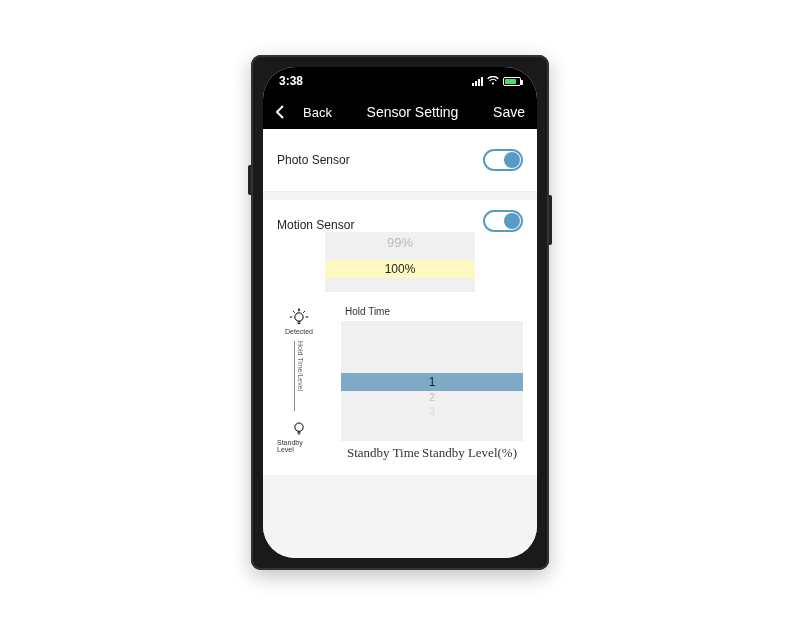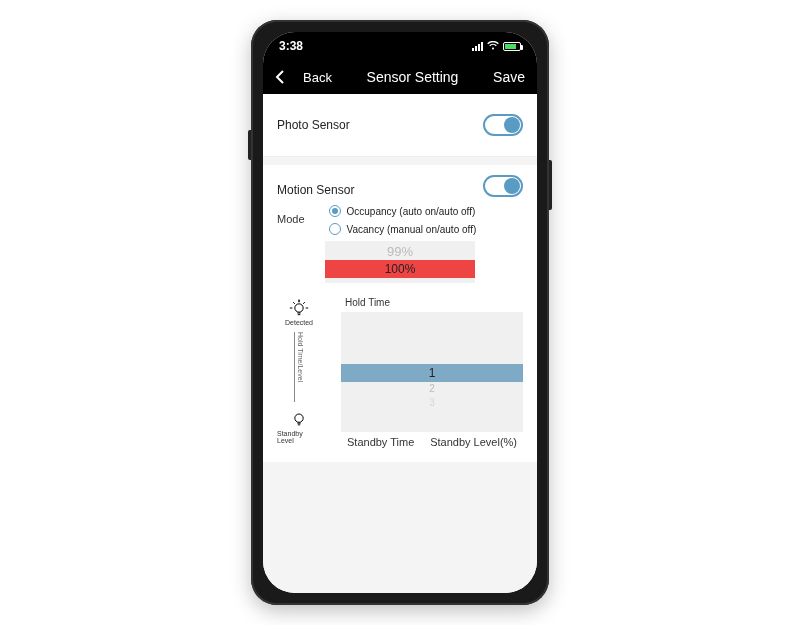--- a/index.html
+++ b/index.html
@@ -3,23 +3,23 @@
 <meta charset="utf-8">
 <style>
   * { box-sizing: border-box; margin: 0; padding: 0; }
   body {
     width: 800px; height: 625px;
     background: #fff;
     font-family: -apple-system, "Helvetica Neue", Arial, sans-serif;
     display: flex; align-items: center; justify-content: center;
   }
   .phone {
-    width: 298px; height: 585px;
+    width: 298px; height: 515px;
     background: #1a1a1a;
-    border-radius: 26px;
+    border-radius: 10px;
     padding: 12px;
     box-shadow: 0 6px 20px rgba(0,0,0,0.25), inset 0 0 0 2px #333;
     position: relative;
   }
   .phone::before {
     content: ""; position: absolute; left: -3px; top: 110px;
     width: 3px; height: 30px; background: #222; border-radius: 2px 0 0 2px;
   }
   .phone::after {
     content: ""; position: absolute; right: -3px; top: 140px;
@@ -79,22 +79,22 @@
   .radio.selected .circ::after {
     content: ""; width: 6px; height: 6px; border-radius: 50%; background: #5a9bc4;
   }
   .sub-label { font-size: 11px; color: #333; margin: 10px 0 6px; }
   .picker {
     background: #f0f0f0; width: 150px; margin: 0 auto;
     text-align: center; position: relative; padding: 4px 0;
   }
   .picker .faded { color: #bbb; font-size: 13px; line-height: 14px; }
   .picker .sel {
-    background: #ef4444; color: #222; font-size: 12px; line-height: 18px;
-    margin: 1px 0;
+    background: #fef9c3; color: #222; font-size: 12px; line-height: 18px;
+    margin: 10px 0;
   }
   .hold-block { display: flex; gap: 20px; margin-top: 14px; }
   .hold-left {
     width: 44px; display: flex; flex-direction: column; align-items: center;
     font-size: 7px; color: #333; position: relative;
   }
   .bulb-on, .bulb-off { display: flex; flex-direction: column; align-items: center; }
   .bulb-on svg, .bulb-off svg { width: 20px; height: 22px; }
   .hold-left .vline-label {
     writing-mode: vertical-rl; font-size: 7px; color: #666;
@@ -107,21 +107,21 @@
     background: #f0f0f0; width: 100%; height: 120px;
     position: relative; text-align: center;
     display: flex; flex-direction: column; justify-content: center;
   }
   .hold-picker .sel {
     background: #7faac5; color: #222; font-size: 12px; line-height: 18px;
   }
   .hold-picker .faded { color: #bbb; font-size: 10px; line-height: 14px; }
   .standby-row {
     display: flex; justify-content: space-between;
-    font-size: 11px; color: #333; margin-top: 4px; padding: 0 6px;
+    font-size: 13px; color: #333; margin-top: 4px; padding: 0 6px; font-family: Liberation Serif, serif;
   }
   .signal { display: inline-flex; align-items: flex-end; gap: 1px; }
   .signal i { width: 2px; background: #fff; display: inline-block; }
   .battery {
     width: 18px; height: 9px; border: 1px solid #fff; border-radius: 2px;
     position: relative; display: inline-block;
   }
   .battery::after { content:""; position:absolute; right:-3px; top:2px; width:2px; height:5px; background:#fff; border-radius:0 1px 1px 0;}
   .battery .fill { position:absolute; left:1px; top:1px; bottom:1px; width: 70%; background:#4cd964; }
 </style>
@@ -172,33 +172,20 @@
       </div>
 
       <div class="section" style="margin-top:8px;">
         <div style="display:flex;justify-content:space-between;align-items:flex-end;">
           <span>Motion Sensor</span>
           <div class="toggle">
               <div class="knob"></div>
             </div>
         </div>
 
-        <div class="mode-block">
-          <span class="mode-label">Mode</span>
-          <div class="radios">
-            <div class="radio selected">
-              <span class="circ"></span>
-              <span>Occupancy (auto on/auto off)</span>
-            </div>
-            <div class="radio">
-              <span class="circ"></span>
-              <span>Vacancy (manual on/auto off)</span>
-            </div>
-          </div>
-        </div>
 
         <div class="picker">
           <div class="faded">99%</div>
           <div class="sel">100%</div>
         </div>
 
         <div class="hold-block">
           <div class="hold-left">
             <div class="bulb-on">
               <svg viewBox="0 0 24 24">

